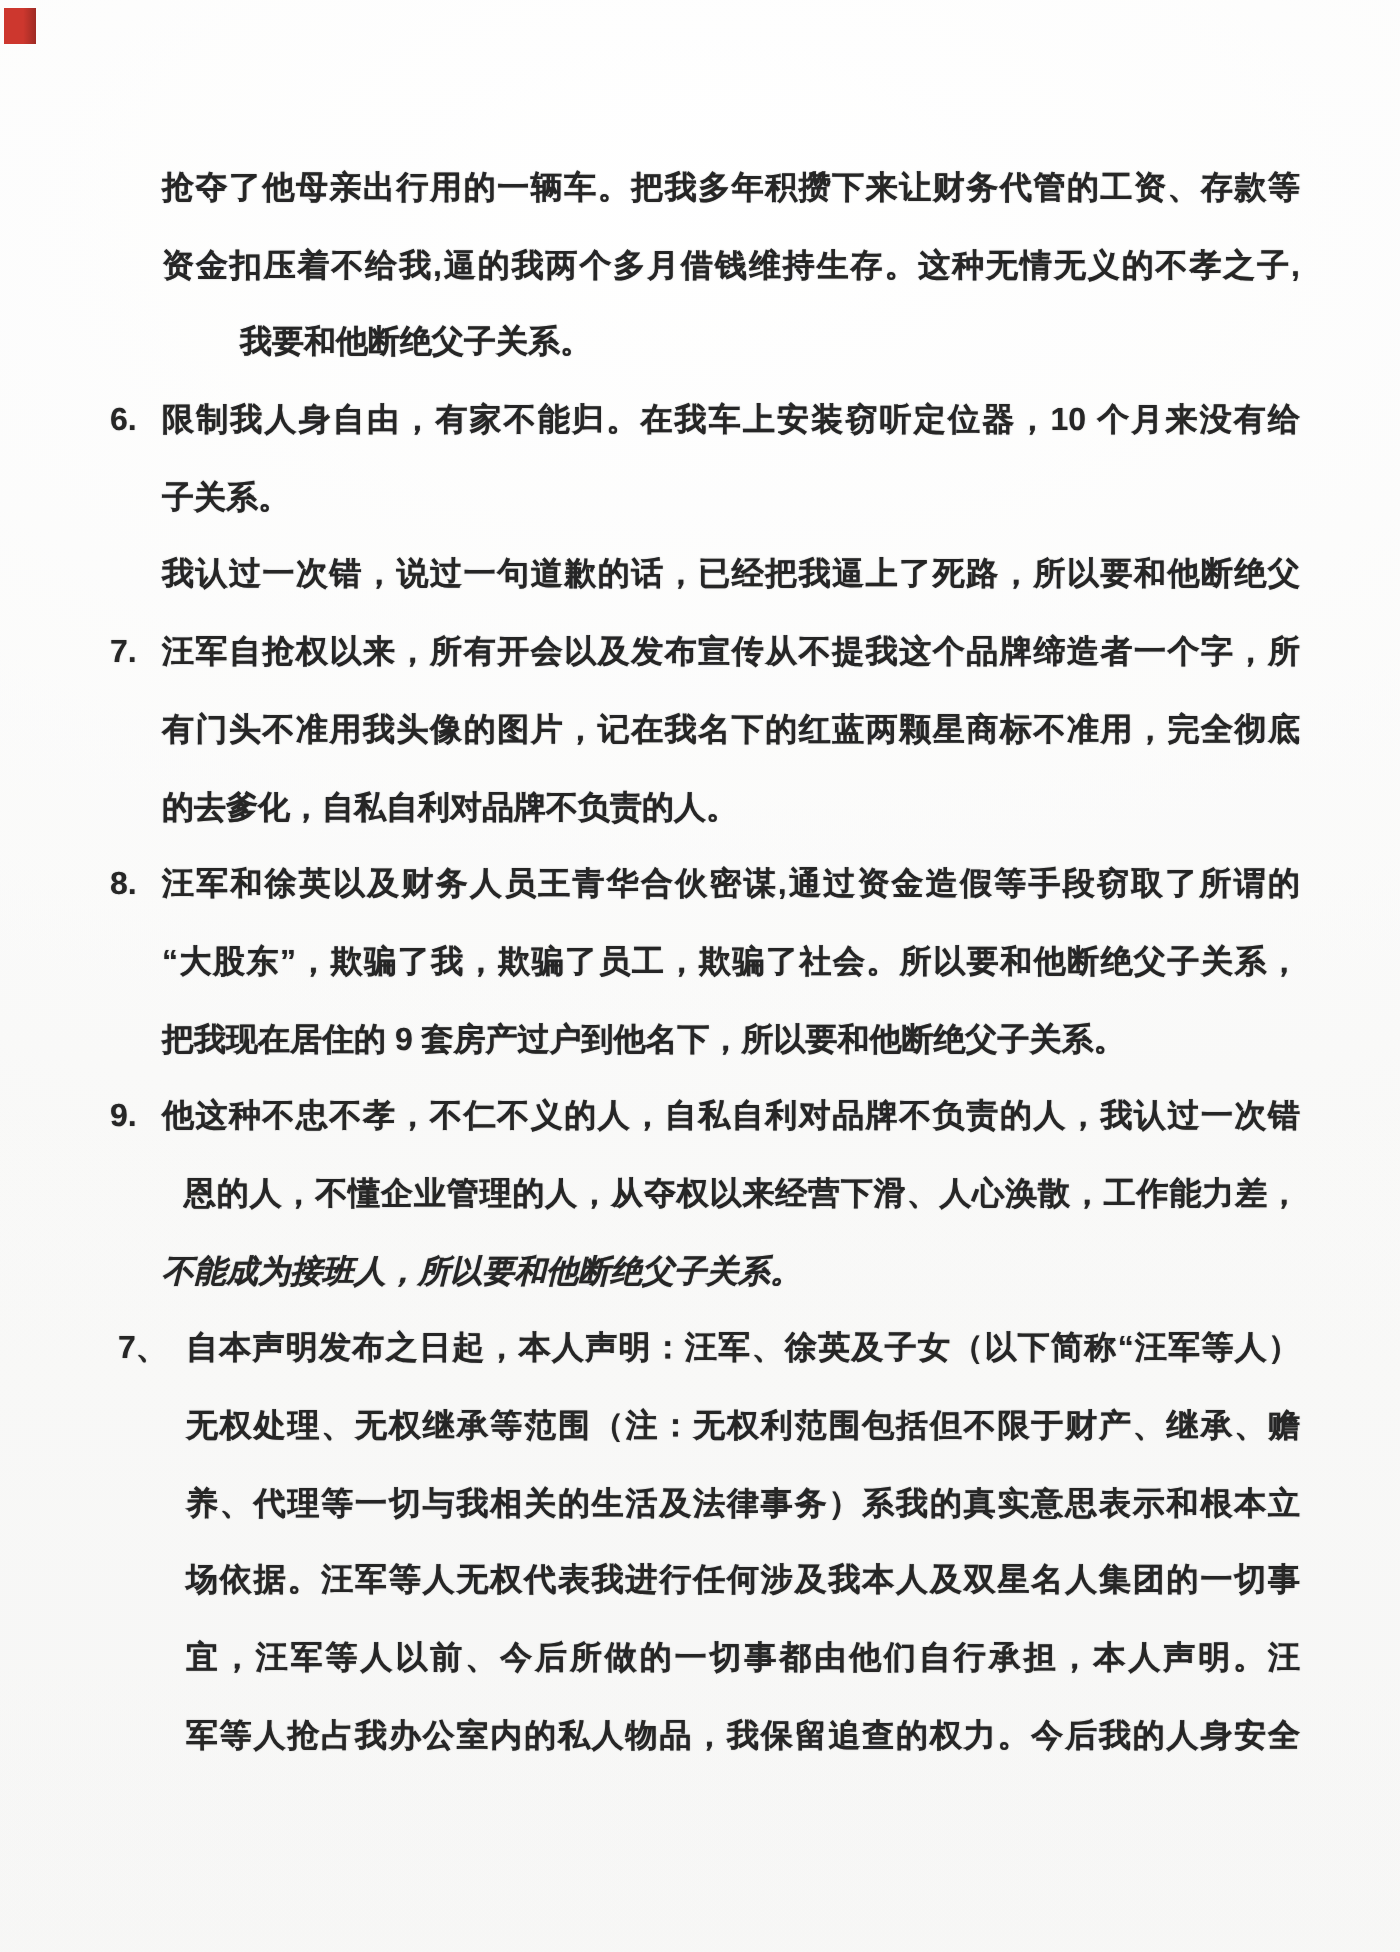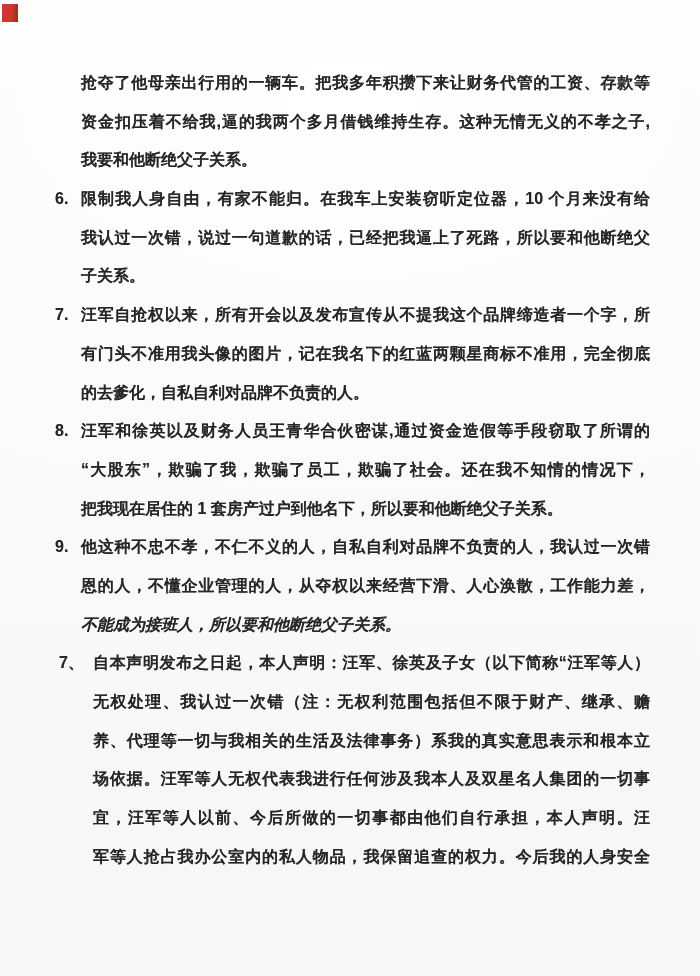--- a/index.html
+++ b/index.html
@@ -20,21 +20,21 @@
   .red-square {
     position: absolute;
     left: 2px;
     top: 4px;
     width: 16px;
     height: 18px;
   }
   .text-block {
     position: absolute;
     left: 81px;
-    top: 64px;
+    top: 76px;
     width: 569px;
   }
   .doc-line {
     position: relative;
     height: 38.7px;
     line-height: 38.7px;
     font-size: 16px;
     font-weight: 700;
     color: #262626;
     text-shadow: 0 0 0.6px rgba(45,45,45,0.55);
@@ -68,79 +68,79 @@
   <div class="red-square" style="background: linear-gradient(90deg, rgb(205, 55, 46) 60%, rgb(158, 43, 36) 100%);"></div>
   <div class="text-block">
       <div class="doc-line" style="color: rgb(38, 38, 38);">
     <span class="line-marker"></span>
     <span class="line-text">抢夺了他母亲出行用的一辆车。把我多年积攒下来让财务代管的工资、存款等</span>
   </div>
       <div class="doc-line" style="color: rgb(38, 38, 38);">
     <span class="line-marker"></span>
     <span class="line-text">资金扣压着不给我,逼的我两个多月借钱维持生存。这种无情无义的不孝之子,</span>
   </div>
-      <div class="doc-line" style="color: rgb(38, 38, 38);">
+      <div class="doc-line" style="color: rgb(38, 38, 38); margin-left: 39px;">
     <span class="line-marker"></span>
     <span class="line-text no-justify">我要和他断绝父子关系。</span>
   </div>
       <div class="doc-line" style="color: rgb(38, 38, 38);">
     <span class="line-marker">6.</span>
     <span class="line-text">限制我人身自由，有家不能归。在我车上安装窃听定位器，10 个月来没有给</span>
   </div>
       <div class="doc-line" style="color: rgb(38, 38, 38);">
     <span class="line-marker"></span>
-    <span class="line-text">我认过一次错，说过一句道歉的话，已经把我逼上了死路，所以要和他断绝父</span>
+    <span class="line-text no-justify">子关系。</span>
   </div>
       <div class="doc-line" style="color: rgb(38, 38, 38);">
     <span class="line-marker"></span>
-    <span class="line-text no-justify">子关系。</span>
+    <span class="line-text">我认过一次错，说过一句道歉的话，已经把我逼上了死路，所以要和他断绝父</span>
   </div>
       <div class="doc-line" style="color: rgb(38, 38, 38);">
     <span class="line-marker">7.</span>
     <span class="line-text">汪军自抢权以来，所有开会以及发布宣传从不提我这个品牌缔造者一个字，所</span>
   </div>
       <div class="doc-line" style="color: rgb(38, 38, 38);">
     <span class="line-marker"></span>
     <span class="line-text">有门头不准用我头像的图片，记在我名下的红蓝两颗星商标不准用，完全彻底</span>
   </div>
       <div class="doc-line" style="color: rgb(38, 38, 38);">
     <span class="line-marker"></span>
     <span class="line-text no-justify">的去爹化，自私自利对品牌不负责的人。</span>
   </div>
       <div class="doc-line" style="color: rgb(38, 38, 38);">
     <span class="line-marker">8.</span>
     <span class="line-text">汪军和徐英以及财务人员王青华合伙密谋,通过资金造假等手段窃取了所谓的</span>
   </div>
       <div class="doc-line" style="color: rgb(38, 38, 38);">
     <span class="line-marker"></span>
-    <span class="line-text">“大股东”，欺骗了我，欺骗了员工，欺骗了社会。还在我不知情的情况下，</span>
+    <span class="line-text">“大股东”，欺骗了我，欺骗了员工，欺骗了社会。所以要和他断绝父子关系，</span>
   </div>
       <div class="doc-line" style="color: rgb(38, 38, 38);">
     <span class="line-marker"></span>
-    <span class="line-text no-justify">把我现在居住的 1 套房产过户到他名下，所以要和他断绝父子关系。</span>
+    <span class="line-text no-justify">把我现在居住的 9 套房产过户到他名下，所以要和他断绝父子关系。</span>
   </div>
       <div class="doc-line" style="color: rgb(38, 38, 38);">
     <span class="line-marker">9.</span>
     <span class="line-text">他这种不忠不孝，不仁不义的人，自私自利对品牌不负责的人，我认过一次错</span>
   </div>
-      <div class="doc-line" style="color: rgb(38, 38, 38);">
+      <div class="doc-line" style="color: rgb(38, 38, 38); margin-left: 11px;">
     <span class="line-marker"></span>
     <span class="line-text">恩的人，不懂企业管理的人，从夺权以来经营下滑、人心涣散，工作能力差，</span>
   </div>
       <div class="doc-line" style="color: rgb(38, 38, 38); font-style: italic;">
     <span class="line-marker"></span>
     <span class="line-text no-justify">不能成为接班人，所以要和他断绝父子关系。</span>
   </div>
       <div class="doc-line" style="color: rgb(38, 38, 38);">
     <span class="line-marker num-long">7、</span>
     <span class="line-text indent-extra">自本声明发布之日起，本人声明：汪军、徐英及子女（以下简称“汪军等人）</span>
   </div>
       <div class="doc-line" style="color: rgb(38, 38, 38);">
     <span class="line-marker"></span>
-    <span class="line-text indent-extra">无权处理、我认过一次错（注：无权利范围包括但不限于财产、继承、赡</span>
+    <span class="line-text indent-extra">无权处理、无权继承等范围（注：无权利范围包括但不限于财产、继承、赡</span>
   </div>
       <div class="doc-line" style="color: rgb(38, 38, 38);">
     <span class="line-marker"></span>
     <span class="line-text indent-extra">养、代理等一切与我相关的生活及法律事务）系我的真实意思表示和根本立</span>
   </div>
       <div class="doc-line" style="color: rgb(38, 38, 38);">
     <span class="line-marker"></span>
     <span class="line-text indent-extra">场依据。汪军等人无权代表我进行任何涉及我本人及双星名人集团的一切事</span>
   </div>
       <div class="doc-line" style="color: rgb(38, 38, 38);">

